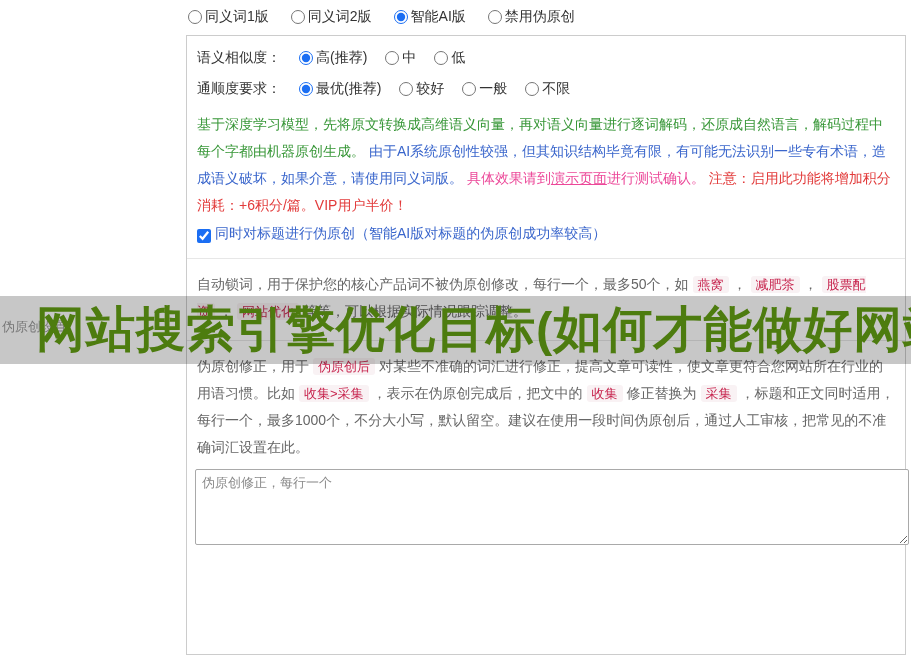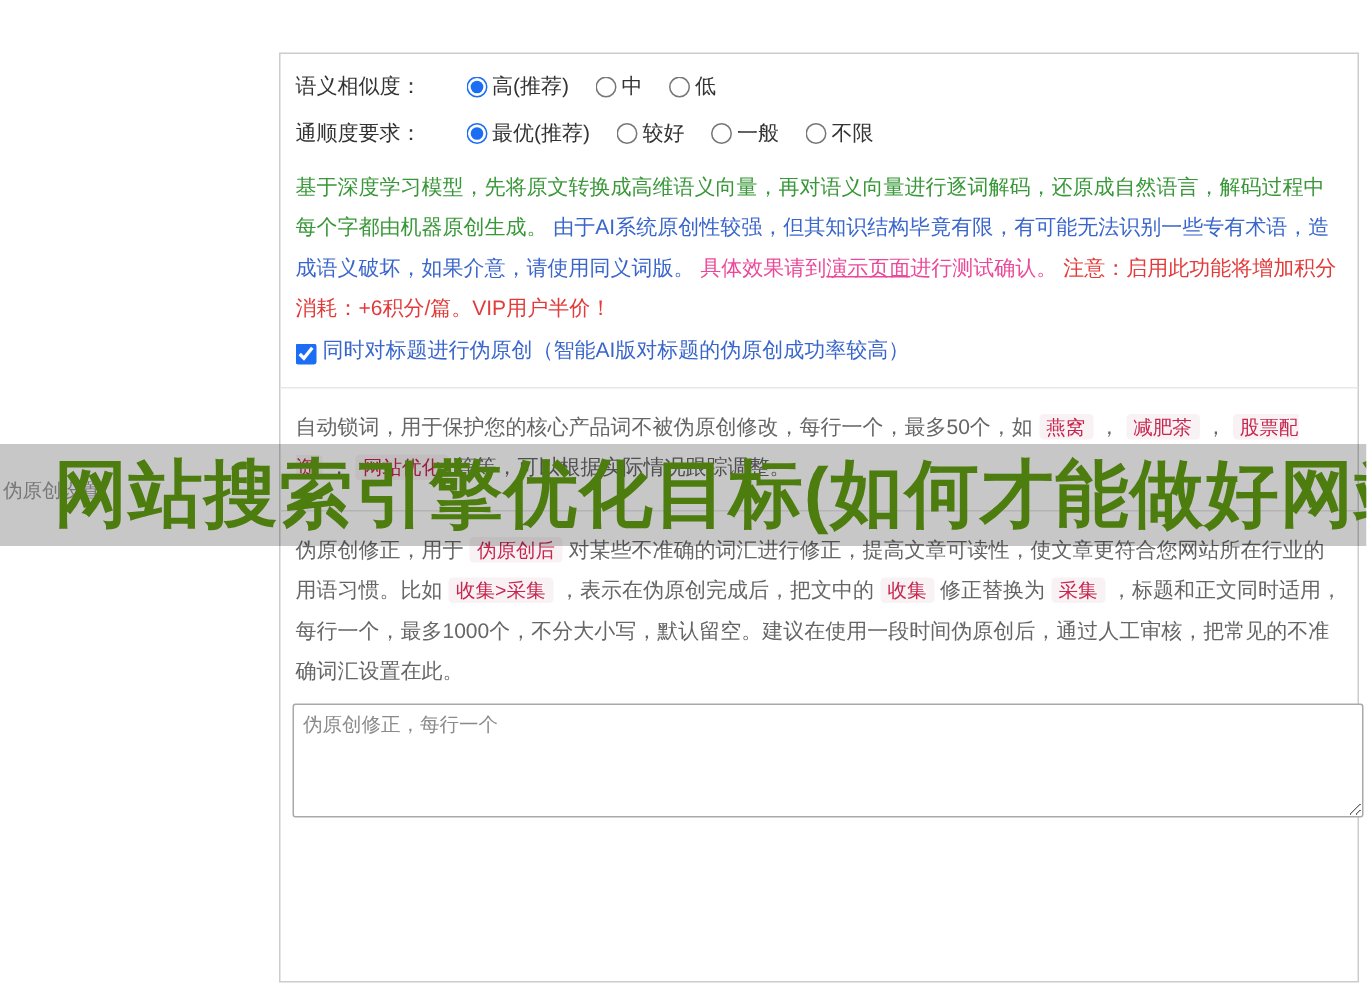--- a/index.html
+++ b/index.html
@@ -10,21 +10,21 @@
   
   .version-row { position:absolute; left:188px; top:8px; display:flex; gap:22px;
     font-size:14px; color:#333; align-items:center; }
   .radio-item, .opt-item { display:flex; align-items:center; gap:3px; cursor:pointer; }
   input[type=radio], input[type=checkbox] { accent-color:#1b6ef3; width:14px; height:14px; margin:0; }
 
   
   .panel { position:absolute; left:186px; top:35px; width:720px; height:620px;
     border:1px solid #ccc; background:#fff; padding:10px 8px 12px 8px; }
 
-  .opt-row { display:flex; align-items:center; gap:30px; font-size:14px; color:#333;
+  .opt-row { display:flex; align-items:center; gap:18px; font-size:14px; color:#333;
     margin:3px 0 13px 2px; }
   .opt-row .row-label { color:#333; }
   .opt-group { display:flex; gap:18px; }
 
   .desc { font-size:14px; line-height:27px; color:#555; margin:2px 2px 6px 2px; }
   .t-green { color:#389738; }
   .t-blue  { color:#3a66cc; }
   .t-gray  { color:#ec4899; }
   .t-red   { color:#e23b3b; }
   a.demo-link { color:#ec4899; text-decoration:underline; cursor:pointer; }
@@ -51,20 +51,38 @@
   .overlay-banner { position:absolute; left:0; top:296px; width:911px; height:68px;
     background:rgba(0,0,0,0.22); z-index:5; overflow:hidden; }
   .overlay-title { position:absolute; left:36px; top:50%; transform:translateY(-50%);
     font-size:49px; font-weight:700; color:#4d7c0f; white-space:nowrap; letter-spacing:1px; }
 </style>
 </head>
 <body>
 
 <div class="page">
 
+  <div class="version-row">
+    <label class="radio-item">
+      <input type="radio" name="ver" style="">
+      <span>同义词1版</span>
+    </label>
+    <label class="radio-item">
+      <input type="radio" name="ver" style="">
+      <span>同义词2版</span>
+    </label>
+    <label class="radio-item">
+      <input type="radio" name="ver" checked="" style="">
+      <span>智能AI版</span>
+    </label>
+    <label class="radio-item">
+      <input type="radio" name="ver" style="">
+      <span>禁用伪原创</span>
+    </label>
+  </div>
 
   <div class="panel">
 
     <div class="opt-row">
       <span class="row-label">语义相似度：</span>
       <span class="opt-group">
         <label class="opt-item">
           <input type="radio" name="sem" checked="" style="">
           <span>高(推荐)</span>
         </label>

